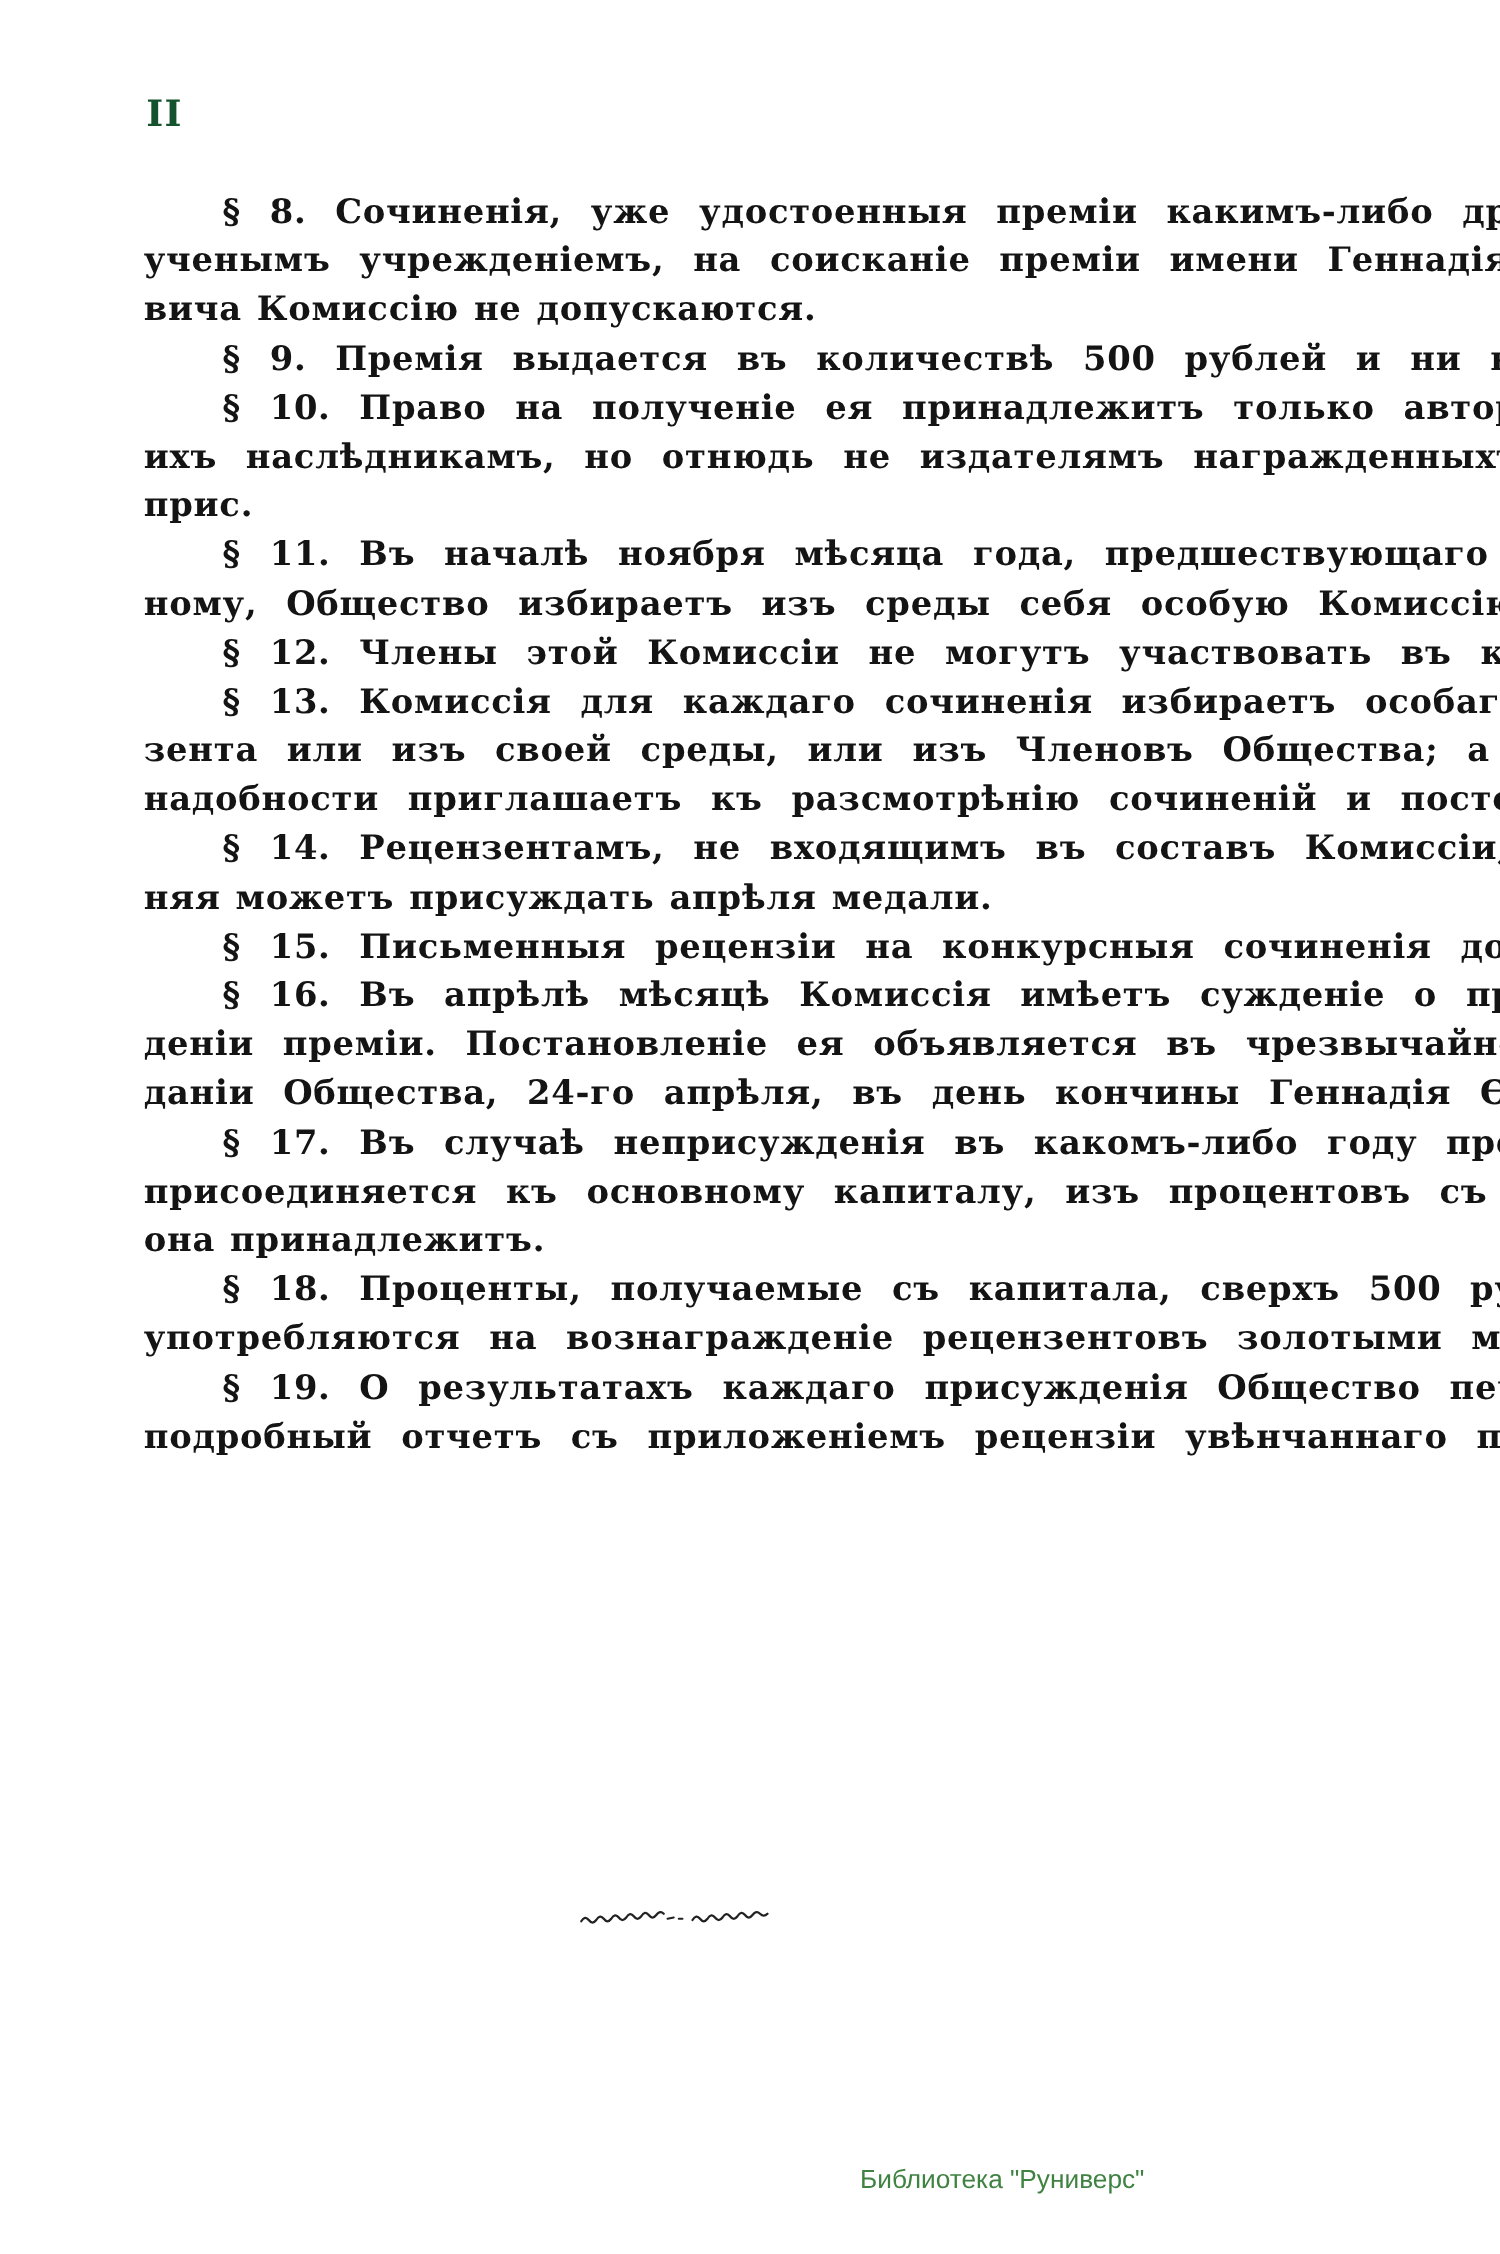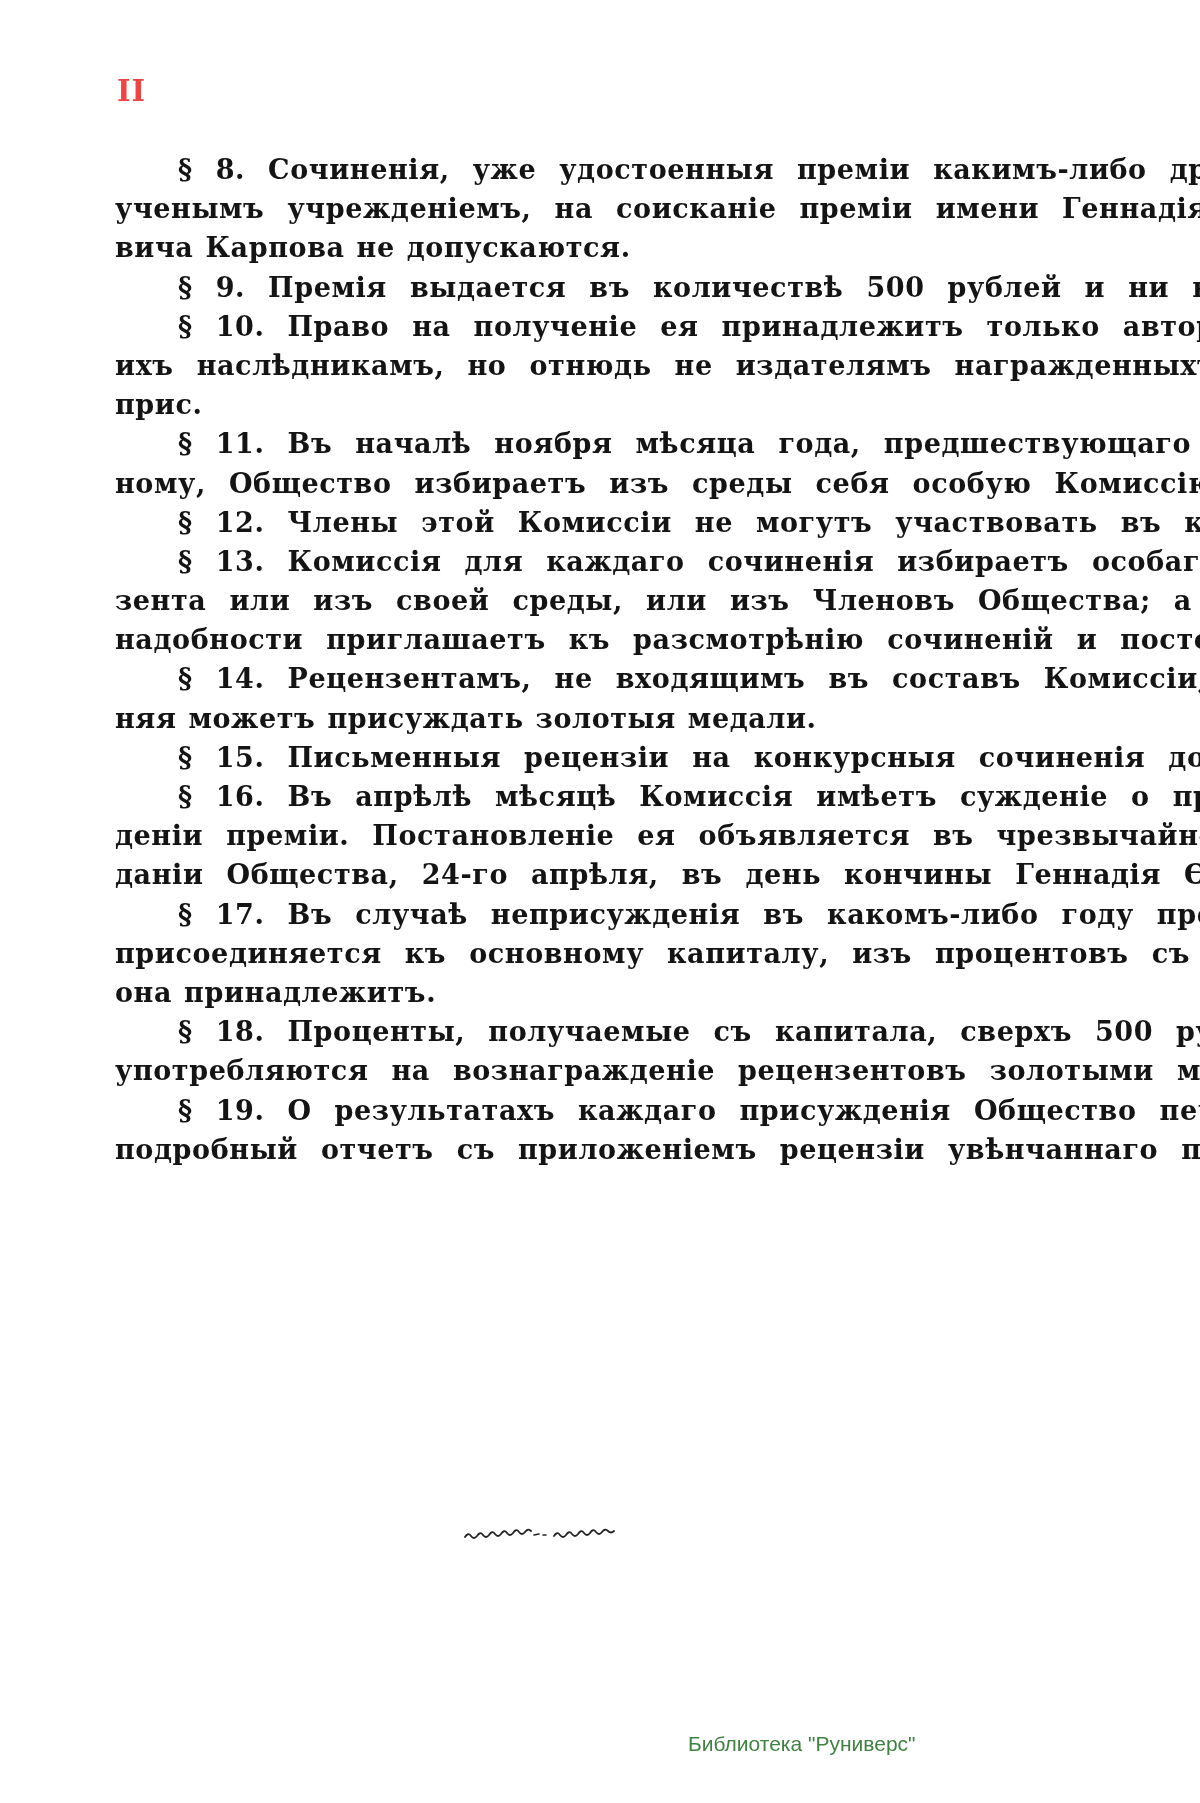--- a/index.html
+++ b/index.html
@@ -5,21 +5,21 @@
   html,body{margin:0;padding:0;background:#ffffff;}
   .page{
     position:relative;
     width:1200px;height:1803px;
     background:#ffffff;
     overflow:hidden;
     font-family:"DejaVu Serif","Liberation Serif",serif;
   }
   .pageno{
     position:absolute;left:117px;top:74px;
-    font-size:29px;font-weight:700;color:#ef4444;
+    font-size:29px;font-weight:700;color:#14532d;
     letter-spacing:1px;
   }
   .body-text{
     position:absolute;left:0;top:150px;width:1200px;
   }
   .line{
     height:39.2px;line-height:39.2px;
     padding-left:115px;
     font-size:27px;font-weight:700;color:#141414;
     white-space:nowrap;
@@ -41,33 +41,33 @@
 </head>
 <body>
 
 <div class="page">
 
   <div class="pageno">II</div>
 
   <div class="body-text">
       <div class="line indent stretch">§ 8. Сочиненія, уже удостоенныя преміи какимъ-либо други</div>
       <div class="line stretch">ученымъ учрежденіемъ, на соисканіе преміи имени Геннадія Ѳедо</div>
-      <div class="line end">вича Карпова не допускаются.</div>
+      <div class="line end">вича Комиссію не допускаются.</div>
       <div class="line indent stretch">§ 9. Премія выдается въ количествѣ 500 рублей и ни въ како</div>
       <div class="line indent stretch">§ 10. Право на полученіе ея принадлежитъ только авторамъ</div>
       <div class="line stretch">ихъ наслѣдникамъ, но отнюдь не издателямъ награжденныхъ со</div>
       <div class="line end">прис.</div>
       <div class="line indent stretch">§ 11. Въ началѣ ноября мѣсяца года, предшествующаго конку</div>
       <div class="line stretch">ному, Общество избираетъ изъ среды себя особую Комиссію, въ</div>
       <div class="line indent stretch">§ 12. Члены этой Комиссіи не могутъ участвовать въ конкур</div>
       <div class="line indent stretch">§ 13. Комиссія для каждаго сочиненія избираетъ особаго рец</div>
       <div class="line stretch">зента или изъ своей среды, или изъ Членовъ Общества; а въ слу</div>
       <div class="line stretch">надобности приглашаетъ къ разсмотрѣнію сочиненій и посторонни</div>
       <div class="line indent stretch">§ 14. Рецензентамъ, не входящимъ въ составъ Комиссіи, посл</div>
-      <div class="line end">няя можетъ присуждать золотыя медали.</div>
+      <div class="line end">няя можетъ присуждать апрѣля медали.</div>
       <div class="line indent stretch">§ 15. Письменныя рецензіи на конкурсныя сочиненія долж</div>
       <div class="line indent stretch">§ 16. Въ апрѣлѣ мѣсяцѣ Комиссія имѣетъ сужденіе о прис</div>
       <div class="line stretch">деніи преміи. Постановленіе ея объявляется въ чрезвычайномъ за</div>
       <div class="line stretch">даніи Общества, 24-го апрѣля, въ день кончины Геннадія Ѳедоров</div>
       <div class="line indent stretch">§ 17. Въ случаѣ неприсужденія въ какомъ-либо году преміи</div>
       <div class="line stretch">присоединяется къ основному капиталу, изъ процентовъ съ котор</div>
       <div class="line end">она принадлежитъ.</div>
       <div class="line indent stretch">§ 18. Проценты, получаемые съ капитала, сверхъ 500 руб.</div>
       <div class="line stretch">употребляются на вознагражденіе рецензентовъ золотыми медалями</div>
       <div class="line indent stretch">§ 19. О результатахъ каждаго присужденія Общество печата</div>

